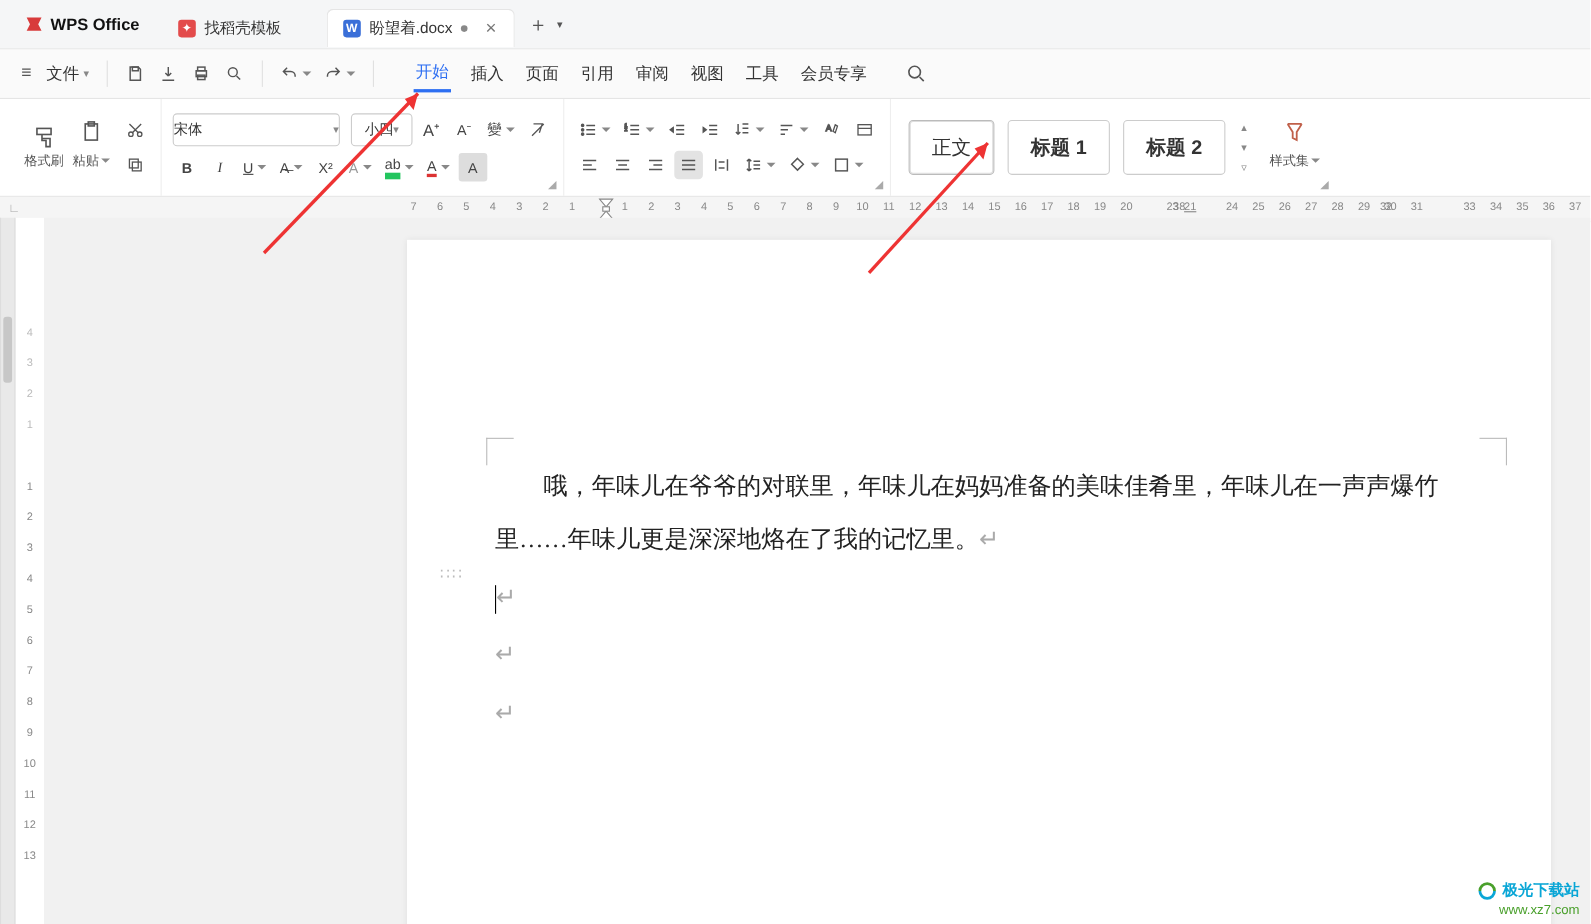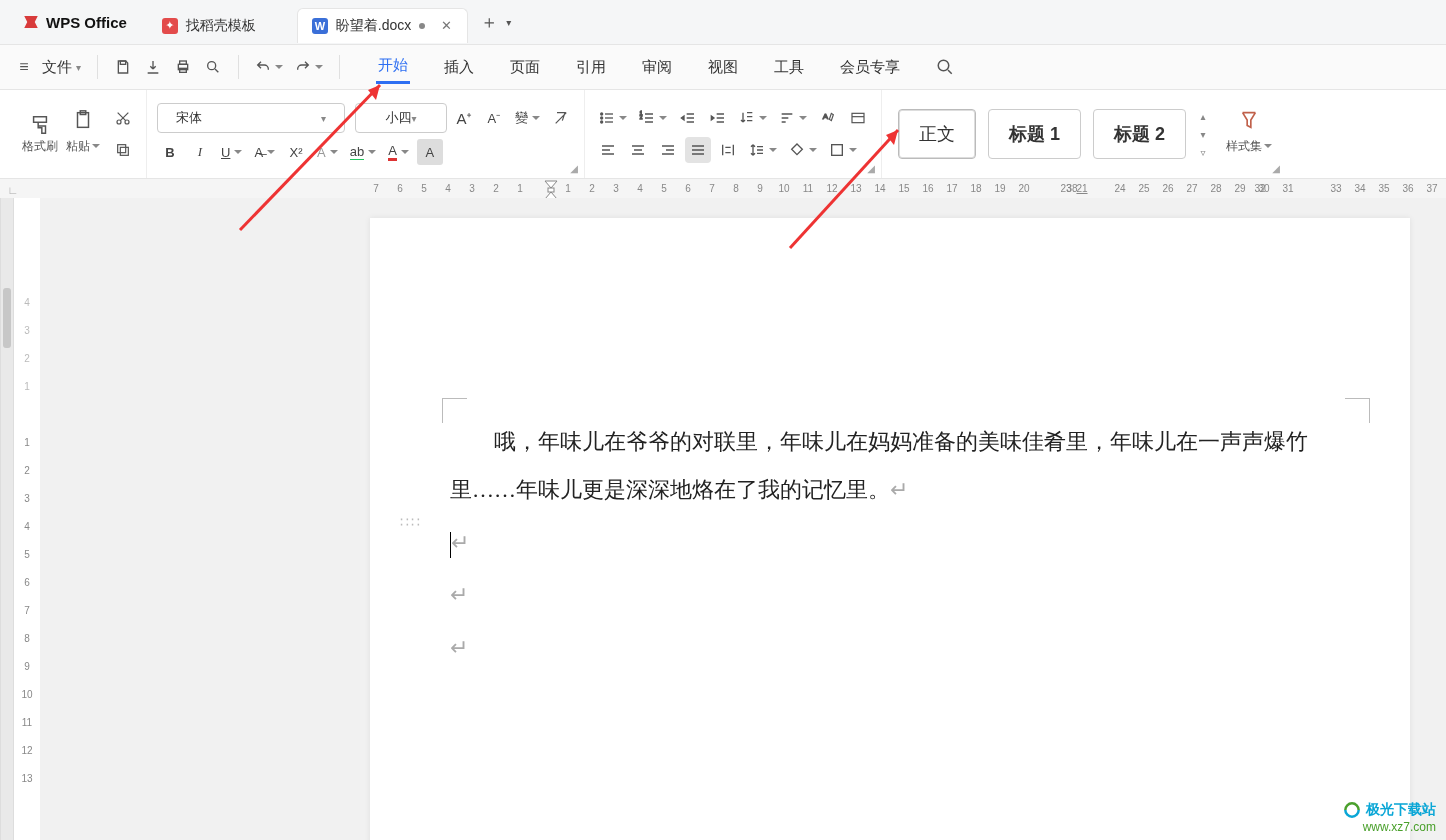--- a/index.html
+++ b/index.html
@@ -20,36 +20,36 @@
 .newtab .plus{font-size:18px;padding:4px}
 .newtab .caret{font-size:10px}
 
 
 .menurow{height:44px;display:flex;align-items:center;background:#fafafa;border-bottom:1px solid #e5e5e5}
 .ham{width:24px;text-align:center;font-size:16px;margin-left:12px;color:#555}
 .filebtn{display:flex;align-items:center;gap:4px;padding:4px 6px;font-size:15px}
 .filebtn .caret{font-size:10px;color:#888}
 .vsep{width:1px;height:24px;background:#e0e0e0;margin:0 10px}
 .qbtn{width:26px;height:26px;display:inline-flex;align-items:center;justify-content:center;color:#555;margin:0 2px}
-.menutabs{display:flex;align-items:center;gap:32px;margin-left:26px;font-size:15px}
+.menutabs{display:flex;align-items:center;gap:16px;margin-left:26px;font-size:15px}
 .menutab{padding:6px 2px;color:#333;cursor:pointer}
 .menutab.active{color:#2e6ff2;border-bottom:3px solid #2e6ff2}
 .search{margin-left:30px}
 
 
 .ribbon{height:88px;background:#fff;display:flex;align-items:stretch;padding:0 8px;border-bottom:1px solid #e5e5e5}
 .group{display:flex;align-items:center;padding:0 10px;border-right:1px solid #eee;position:relative}
 .group:last-child{border-right:none}
 .toolcol{display:flex;flex-direction:column;align-items:center;justify-content:center;gap:2px;padding:0 4px}
 .toolcol .lbl{font-size:12px;color:#555}
 .toolrow{display:flex;align-items:center;gap:4px}
 .tool{width:26px;height:26px;display:inline-flex;align-items:center;justify-content:center;color:#444;border-radius:4px}
 .tool.wide{width:auto;padding:0 4px;gap:2px}
 .tool.caret::after{content:"";border:4px solid transparent;border-top-color:#888;margin-left:2px;transform:translateY(2px)}
-.fontsel,.sizesel{height:28px;border:1px solid #ccc;border-radius:4px;display:flex;align-items:center;padding:0 18px;background:#fff;font-size:13px;color:#333}
+.fontsel,.sizesel{height:28px;border:1px solid #ccc;border-radius:4px;display:flex;align-items:center;padding:0 0;background:#fff;font-size:13px;color:#333}
 .fontsel{width:150px;justify-content:space-between}
 .sizesel{width:54px;justify-content:center;margin-left:6px}
 .fontsel .caret,.sizesel .caret{font-size:10px;color:#888}
 .stylebox{height:48px;padding:0 20px;border:1px solid #ccc;border-radius:4px;display:flex;align-items:center;font-size:18px;color:#333;margin:0 6px;background:#fff}
 .stylebox.sel{border-color:#bbb;box-shadow:inset 0 0 0 1px #ddd}
 .stylecol{display:flex;flex-direction:column;gap:4px;margin:0 4px}
 .stylecol .arr{width:14px;height:14px;display:flex;align-items:center;justify-content:center;color:#888;font-size:10px}
 .group .corner{position:absolute;right:4px;bottom:4px;width:12px;height:12px;color:#aaa;font-size:10px;display:flex;align-items:center;justify-content:center}
 .hruler-inner{position:relative;height:22px;width:1060px;font-size:10px;color:#888}
 .hruler-inner span{position:absolute;top:4px;transform:translateX(-50%)}
@@ -232,21 +232,21 @@
           </span>
       </div>
       <div class="toolrow">
         <span class="tool" style="font-weight:bold">B</span>
         <span class="tool" style="font-style:italic;font-family:serif">I</span>
         <span class="tool wide caret" style="text-decoration:underline">U</span>
         <span class="tool wide caret">A̶</span>
         <span class="tool">X²</span>
         <span class="tool wide caret" style="color:#999">A</span>
         <span class="tool wide caret">
-            <span style="border-bottom:1px solid #22c55e">ab</span>
+            <span style="border-bottom:6px solid #22c55e">ab</span>
           </span>
         <span class="tool wide caret">
             <span style="border-bottom:3px solid #d33">A</span>
           </span>
         <span class="tool" style="background:#ddd;border-radius:3px">A</span>
       </div>
       <span class="corner">◢</span>
     </div>
 
     <div class="group" style="flex-direction:column;align-items:flex-start;justify-content:center;gap:6px">

